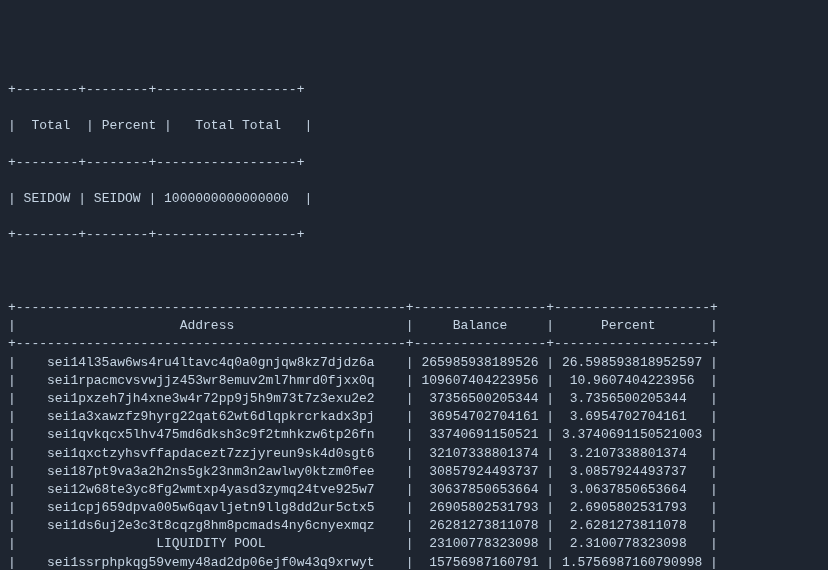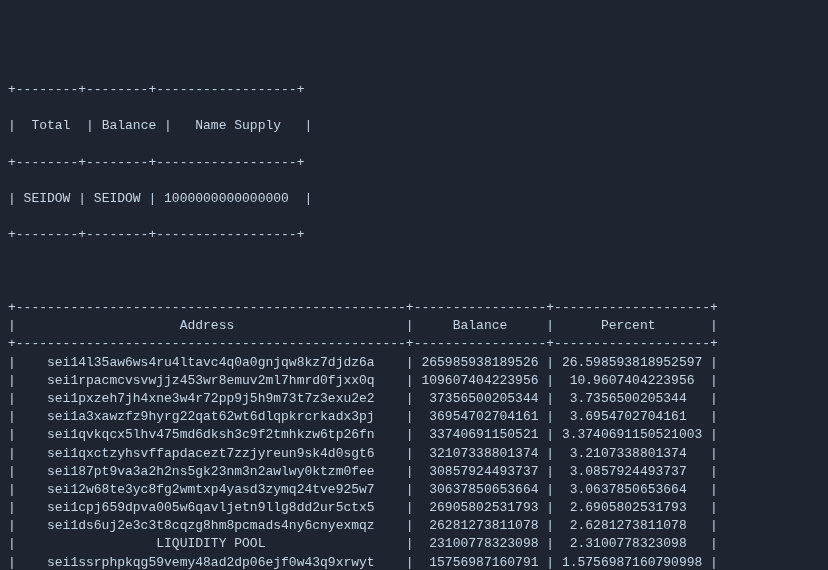--- a/index.html
+++ b/index.html
@@ -21,21 +21,21 @@
     .table-line {
       letter-spacing: 0;
     }
   </style>
 </head>
 <body>
 
 
 
 <div class="table-line">+--------+--------+------------------+</div>
-<div class="table-line">|  <span>Total</span>  | <span>Balance</span> |   <span>Name Supply</span>   |</div>
+<div class="table-line">|  <span>Total</span>  | <span>Percent</span> |   <span>Total Total</span>   |</div>
 <div class="table-line">+--------+--------+------------------+</div>
 <div class="table-line">| <span>SEIDOW</span> | <span>SEIDOW</span> | <span>1000000000000000</span>  |</div>
 <div class="table-line">+--------+--------+------------------+</div>
 <div class="table-line"> </div>
 <div id="holders-table"><div class="table-line">+--------------------------------------------------+-----------------+--------------------+</div><div class="table-line">|                     Address                      |     Balance     |      Percent       |</div><div class="table-line">+--------------------------------------------------+-----------------+--------------------+</div><div class="table-line">|    sei14l35aw6ws4ru4ltavc4q0a0gnjqw8kz7djdz6a    | 265985938189526 | 26.598593818952597 |</div><div class="table-line">|    sei1rpacmcvsvwjjz453wr8emuv2ml7hmrd0fjxx0q    | 109607404223956 |  10.9607404223956  |</div><div class="table-line">|    sei1pxzeh7jh4xne3w4r72pp9j5h9m73t7z3exu2e2    |  37356500205344 |  3.7356500205344   |</div><div class="table-line">|    sei1a3xawzfz9hyrg22qat62wt6dlqpkrcrkadx3pj    |  36954702704161 |  3.6954702704161   |</div><div class="table-line">|    sei1qvkqcx5lhv475md6dksh3c9f2tmhkzw6tp26fn    |  33740691150521 | 3.3740691150521003 |</div><div class="table-line">|    sei1qxctzyhsvffapdacezt7zzjyreun9sk4d0sgt6    |  32107338801374 |  3.2107338801374   |</div><div class="table-line">|    sei187pt9va3a2h2ns5gk23nm3n2awlwy0ktzm0fee    |  30857924493737 |  3.0857924493737   |</div><div class="table-line">|    sei12w68te3yc8fg2wmtxp4yasd3zymq24tve925w7    |  30637850653664 |  3.0637850653664   |</div><div class="table-line">|    sei1cpj659dpva005w6qavljetn9llg8dd2ur5ctx5    |  26905802531793 |  2.6905802531793   |</div><div class="table-line">|    sei1ds6uj2e3c3t8cqzg8hm8pcmads4ny6cnyexmqz    |  26281273811078 |  2.6281273811078   |</div><div class="table-line">|                  LIQUIDITY POOL                  |  23100778323098 |  2.3100778323098   |</div><div class="table-line">|    sei1ssrphpkqg59vemy48ad2dp06ejf0w43q9xrwyt    |  15756987160791 | 1.5756987160790998 |</div></div>
 
 
 
 
 </body></html>

